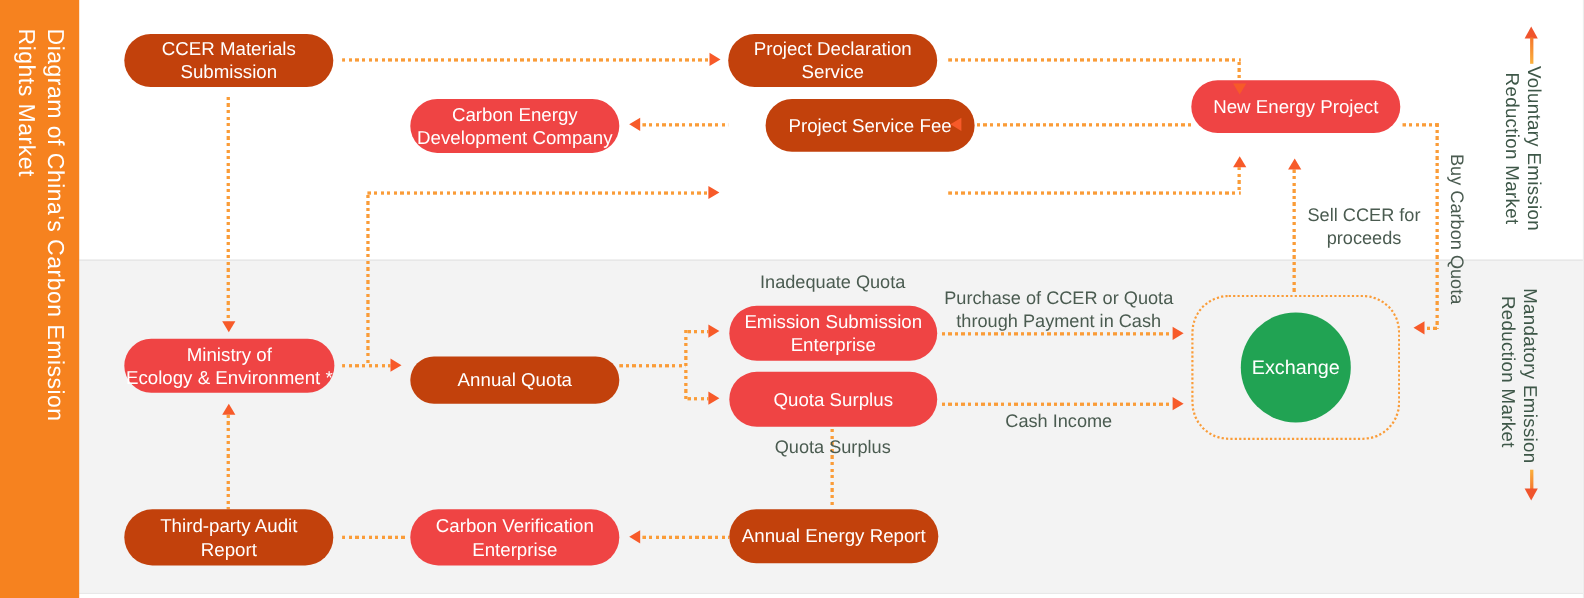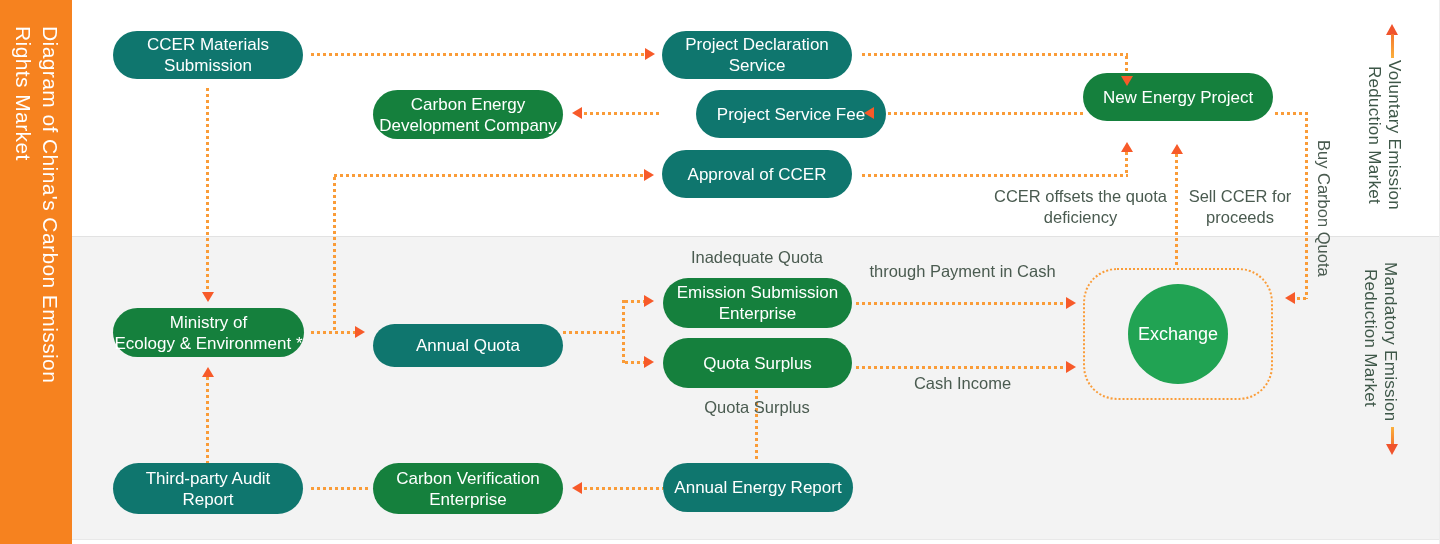--- a/index.html
+++ b/index.html
@@ -9,22 +9,22 @@
   .band{position:absolute;left:72px;top:236px;width:1368px;height:304px;background:#f3f3f3;
         border-top:1px solid #e2e2e2;border-bottom:1px solid #e8e8e8;box-sizing:border-box;}
   .sidebar{position:absolute;left:0;top:0;width:72px;height:544px;background:#F6821F;}
   .rot{transform:rotate(90deg);transform-origin:top left;position:absolute;}
   .sidebar-title{left:64px;top:26px;width:460px;color:#fff;font-size:21px;line-height:27px;
                  letter-spacing:0.4px;}
   .sidebar-title span{display:block;white-space:nowrap;}
   .pill{position:absolute;display:flex;flex-direction:column;align-items:center;justify-content:center;
         text-align:center;color:#fff;border-radius:26px;font-size:17px;line-height:21px;z-index:2;}
   .pill span{display:block;white-space:nowrap;}
-  .orange{background:#0f766e;}
-  .green{background:#15803d;}
+  .orange{background:#c2410c;}
+  .green{background:#ef4444;}
   .hline{position:absolute;height:3px;z-index:1;
          background-image:repeating-linear-gradient(90deg,#FA9C38 0 3px,transparent 3px 6px);}
   .vline{position:absolute;width:3px;z-index:1;
          background-image:repeating-linear-gradient(180deg,#FA9C38 0 3px,transparent 3px 6px);}
   .arr{position:absolute;width:0;height:0;z-index:2;}
   .arr.r{border-top:6px solid transparent;border-bottom:6px solid transparent;border-left:10px solid #F75A29;}
   .arr.l{border-top:6px solid transparent;border-bottom:6px solid transparent;border-right:10px solid #F75A29;}
   .arr.u{border-left:6px solid transparent;border-right:6px solid transparent;border-bottom:10px solid #F75A29;}
   .arr.d{border-left:6px solid transparent;border-right:6px solid transparent;border-top:10px solid #F75A29;}
   .note{position:absolute;color:#4A5B50;font-size:16.5px;line-height:21px;text-align:center;z-index:3;}
@@ -73,23 +73,20 @@
 
   <div class="pill green" style="left:373px;top:90px;width:190px;height:49px">
     <span>Carbon Energy</span>
     <span>Development Company</span>
   </div>
 
   <div class="pill orange" style="left:696px;top:90px;width:190px;height:48px">
     <span>Project Service Fee</span>
   </div>
 
-  <div class="pill orange" style="left:662px;top:150px;width:190px;height:48px">
-    <span>Approval of CCER</span>
-  </div>
 
   <div class="pill green" style="left:1083px;top:73px;width:190px;height:48px">
     <span>New Energy Project</span>
   </div>
 
   <div class="pill green" style="left:113px;top:308px;width:191px;height:49px">
     <span>Ministry of</span>
     <span>Ecology &amp; Environment *</span>
   </div>
 
@@ -182,28 +179,25 @@
   <div class="vline" style="left:206px;top:377px;height:86px"></div>
   <div class="arr u" style="left:202px;top:367px"></div>
 
   <div class="note" style="left:662px;top:247px;width:190px">
     <span>Inadequate Quota</span>
   </div>
   <div class="note" style="left:662px;top:397px;width:190px">
     <span>Quota Surplus</span>
   </div>
   <div class="note" style="left:850px;top:261px;width:225px">
+    <span>Purchase of CCER or Quota</span>
     <span>through Payment in Cash</span>
   </div>
   <div class="note" style="left:850px;top:373px;width:225px">
     <span>Cash Income</span>
-  </div>
-  <div class="note" style="left:968px;top:186px;width:225px">
-    <span>CCER offsets the quota</span>
-    <span>deficiency</span>
   </div>
   <div class="note" style="left:1155px;top:186px;width:170px">
     <span>Sell CCER for</span>
     <span>proceeds</span>
   </div>
   <div class="rot note" style="left:1334px;top:140px;width:140px;text-align:left">
     <span>Buy Carbon Quota</span>
   </div>
 
   <div class="varrow" style="left:1386px;top:24px;height:34px">

